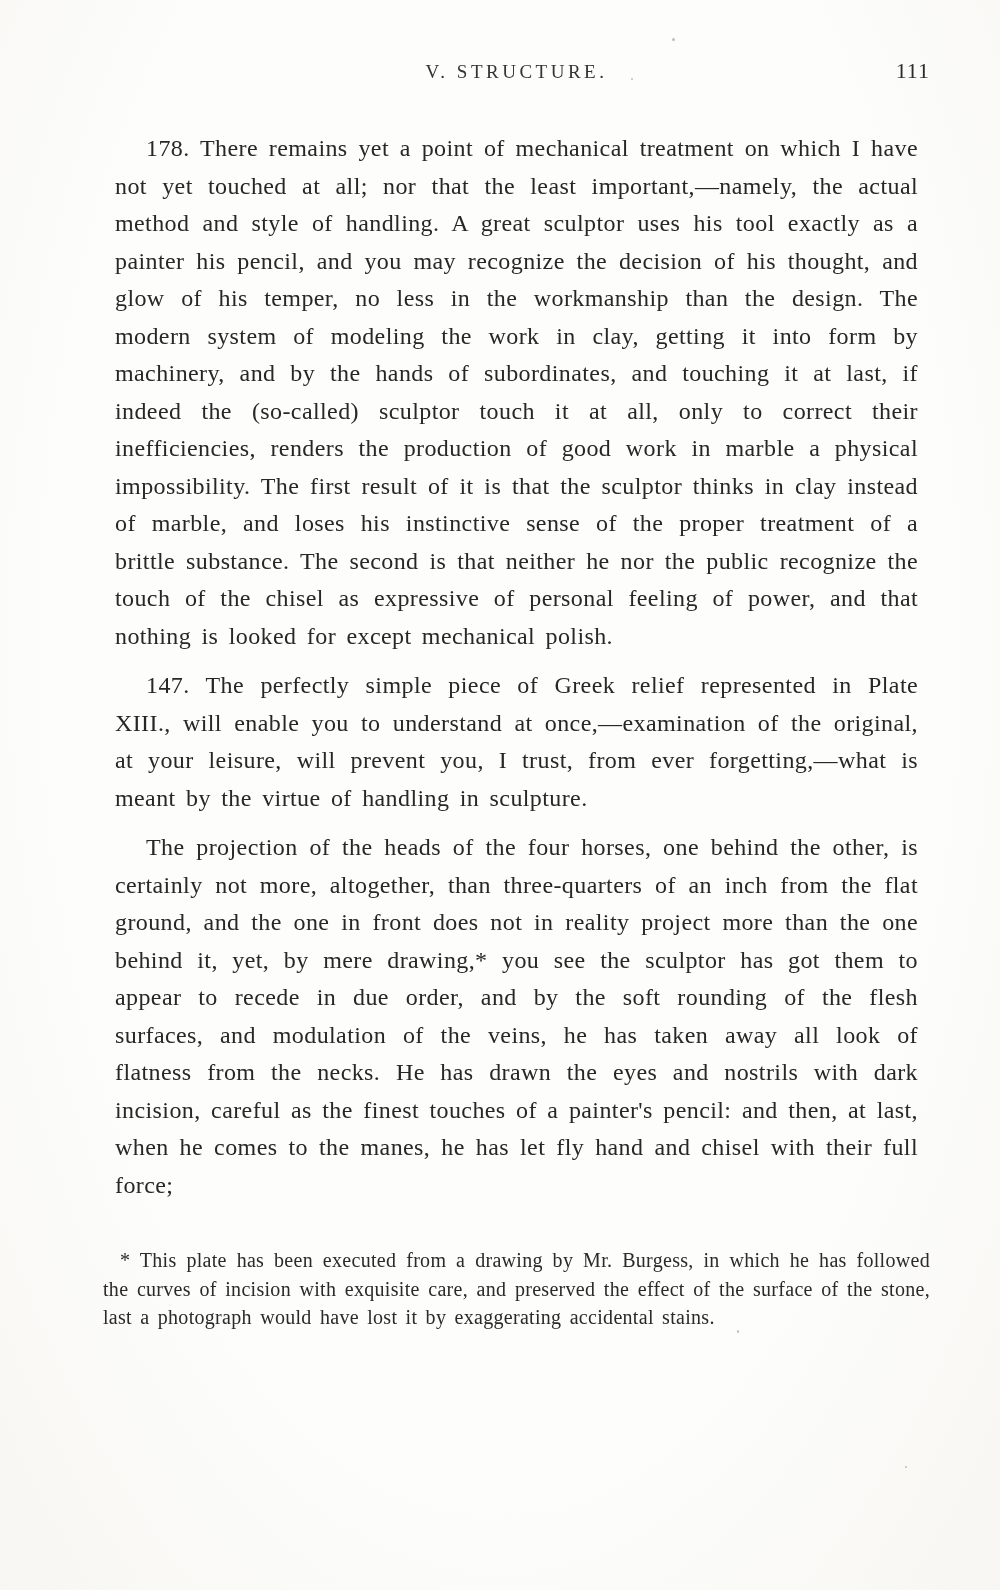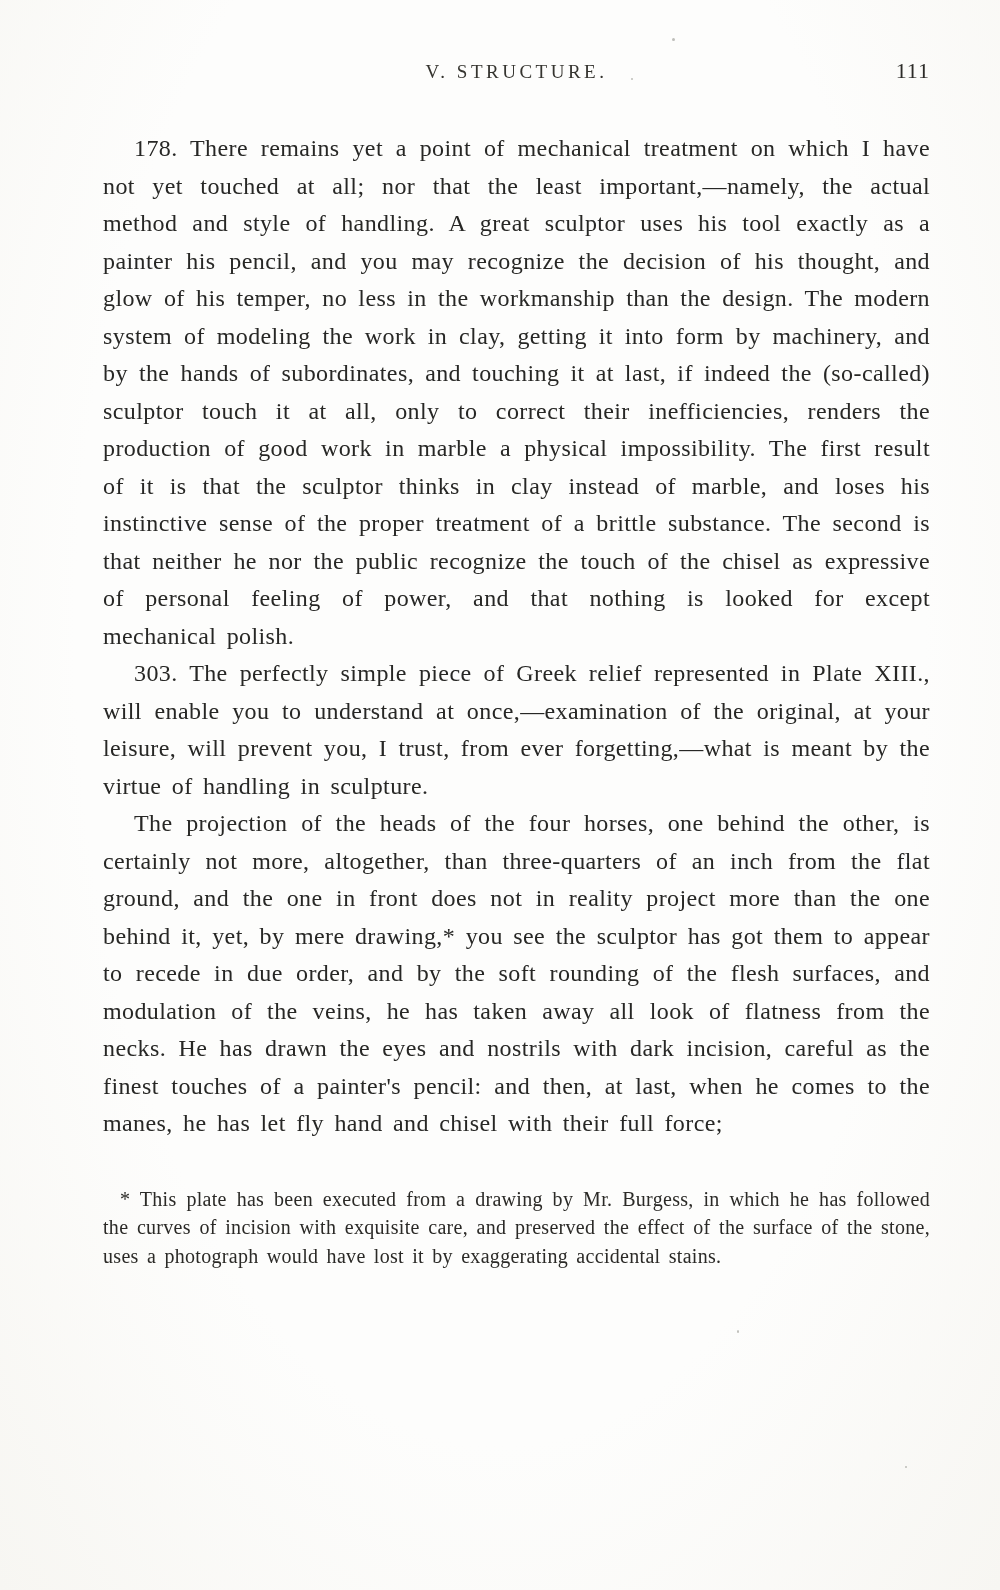--- a/index.html
+++ b/index.html
@@ -36,21 +36,21 @@
   }
   .page-number {
     grid-column: 3;
     justify-self: end;
     font-size: 22px;
     letter-spacing: 1px;
     color: #2c2b28;
     margin-top: 6px;
   }
   .body-text p {
-    margin: 0;
+    margin: 12px;
     text-indent: 31px;
     text-align: justify;
     font-size: 24px;
     line-height: 37.5px;
     letter-spacing: 0.4px;
     word-spacing: 4px;
   }
   .footnote {
     margin-top: 42px;
   }
@@ -82,26 +82,26 @@
 <div class="page">
 
   <div class="page-header">
     <span class="header-spacer"></span>
     <span class="section-title">V. STRUCTURE.</span>
     <span class="page-number">111</span>
   </div>
 
   <div class="body-text">
     <p>178. There remains yet a point of mechanical treatment on which I have not yet touched at all; nor that the least important,—namely, the actual method and style of handling. A great sculptor uses his tool exactly as a painter his pencil, and you may recognize the decision of his thought, and glow of his temper, no less in the workmanship than the design. The modern system of modeling the work in clay, getting it into form by machinery, and by the hands of subordinates, and touching it at last, if indeed the (so-called) sculptor touch it at all, only to correct their inefficiencies, renders the production of good work in marble a physical impossibility. The first result of it is that the sculptor thinks in clay instead of marble, and loses his instinctive sense of the proper treatment of a brittle substance. The second is that neither he nor the public recognize the touch of the chisel as expressive of personal feeling of power, and that nothing is looked for except mechanical polish.</p>
-    <p>303. The perfectly simple piece of Greek relief represented in Plate XIII., will enable you to understand at once,—examination of the original, at your leisure, will prevent you, I trust, from ever forgetting,—what is meant by the virtue of handling in sculpture.</p>
+    <p>147. The perfectly simple piece of Greek relief represented in Plate XIII., will enable you to understand at once,—examination of the original, at your leisure, will prevent you, I trust, from ever forgetting,—what is meant by the virtue of handling in sculpture.</p>
     <p>The projection of the heads of the four horses, one behind the other, is certainly not more, altogether, than three-quarters of an inch from the flat ground, and the one in front does not in reality project more than the one behind it, yet, by mere drawing,* you see the sculptor has got them to appear to recede in due order, and by the soft rounding of the flesh surfaces, and modulation of the veins, he has taken away all look of flatness from the necks. He has drawn the eyes and nostrils with dark incision, careful as the finest touches of a painter's pencil: and then, at last, when he comes to the manes, he has let fly hand and chisel with their full force;</p>
   </div>
 
   <div class="footnote">
-    <p>* This plate has been executed from a drawing by Mr. Burgess, in which he has followed the curves of incision with exquisite care, and preserved the effect of the surface of the stone, uses a photograph would have lost it by exaggerating accidental stains.</p>
+    <p>* This plate has been executed from a drawing by Mr. Burgess, in which he has followed the curves of incision with exquisite care, and preserved the effect of the surface of the stone, last a photograph would have lost it by exaggerating accidental stains.</p>
   </div>
 
   <span class="speck speck-1"></span>
   <span class="speck speck-2"></span>
   <span class="speck speck-3"></span>
   <span class="speck speck-4"></span>
 
 </div>
 
 </body></html>

